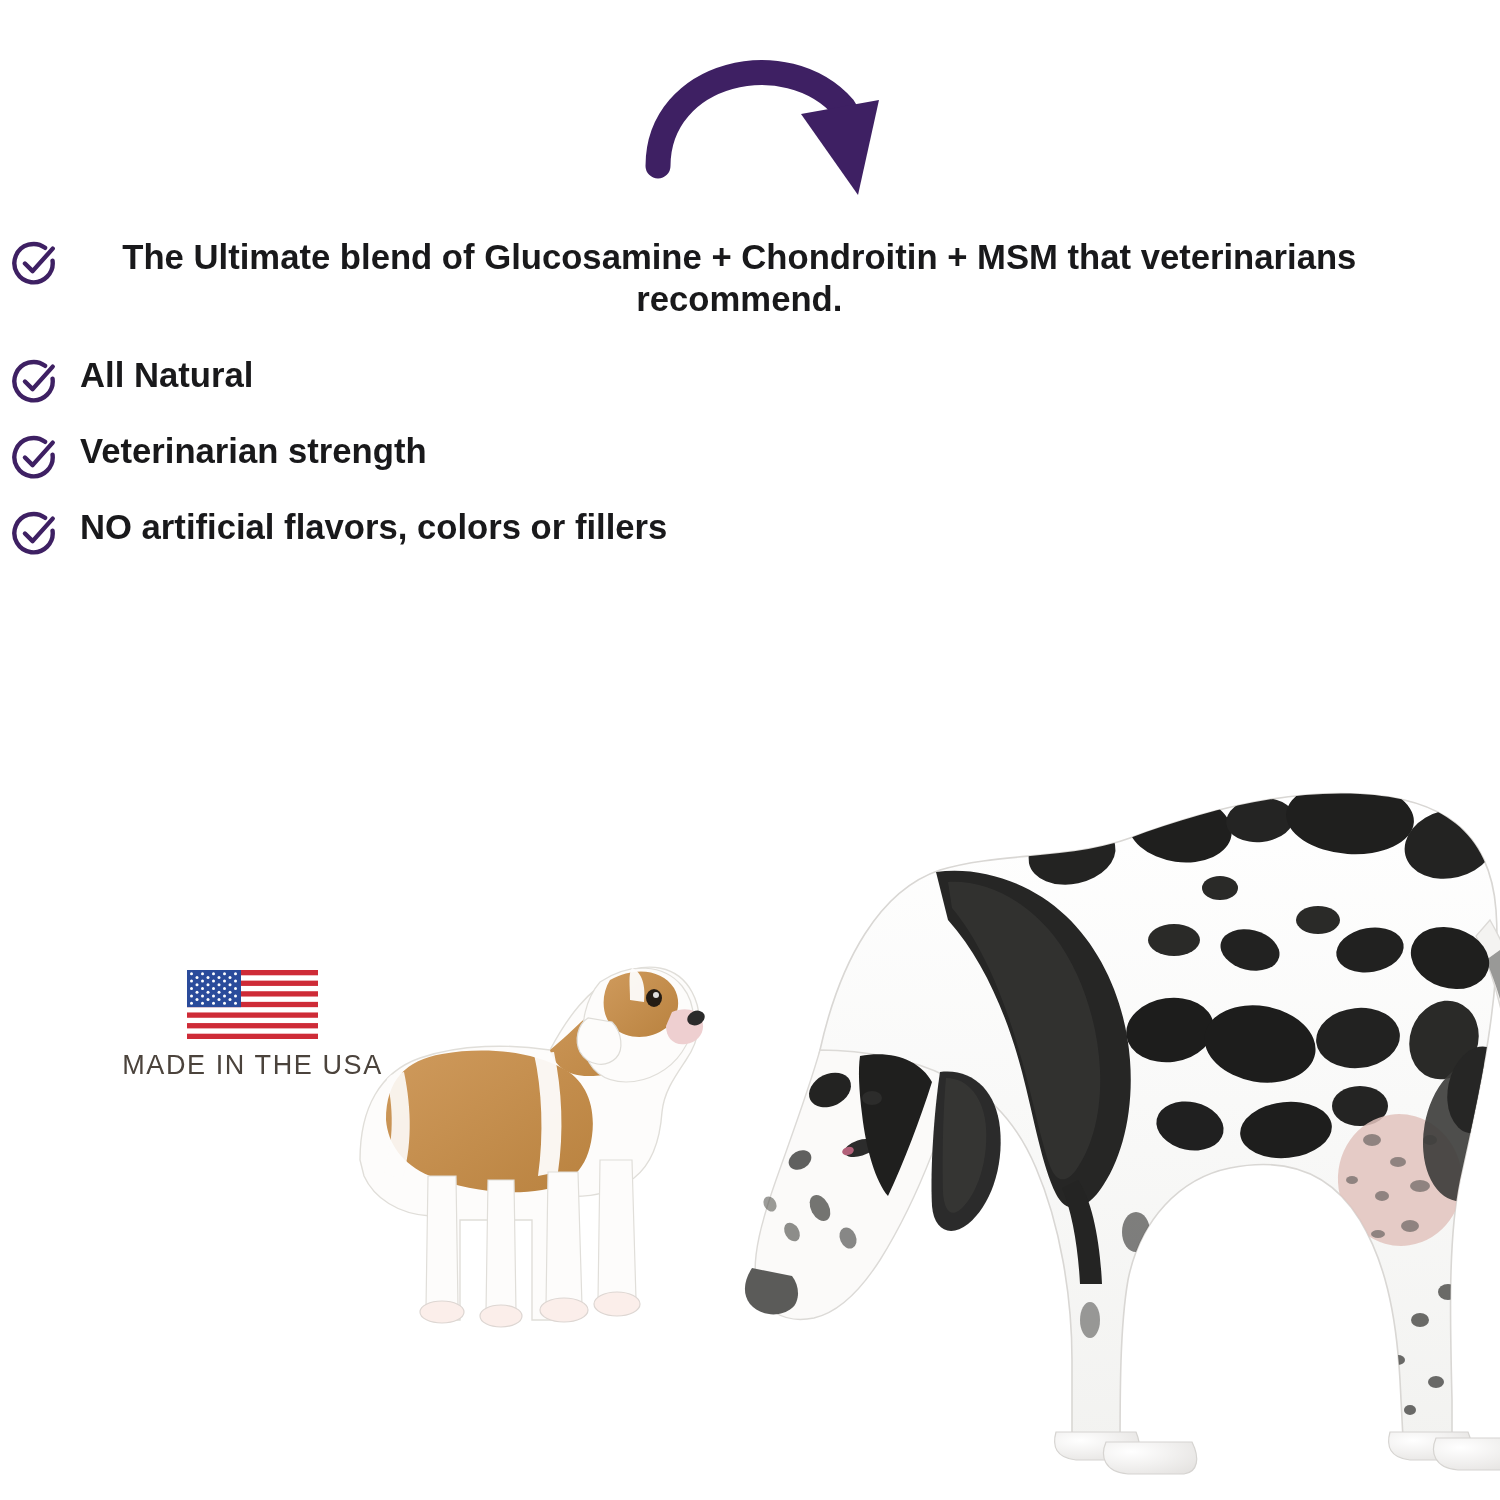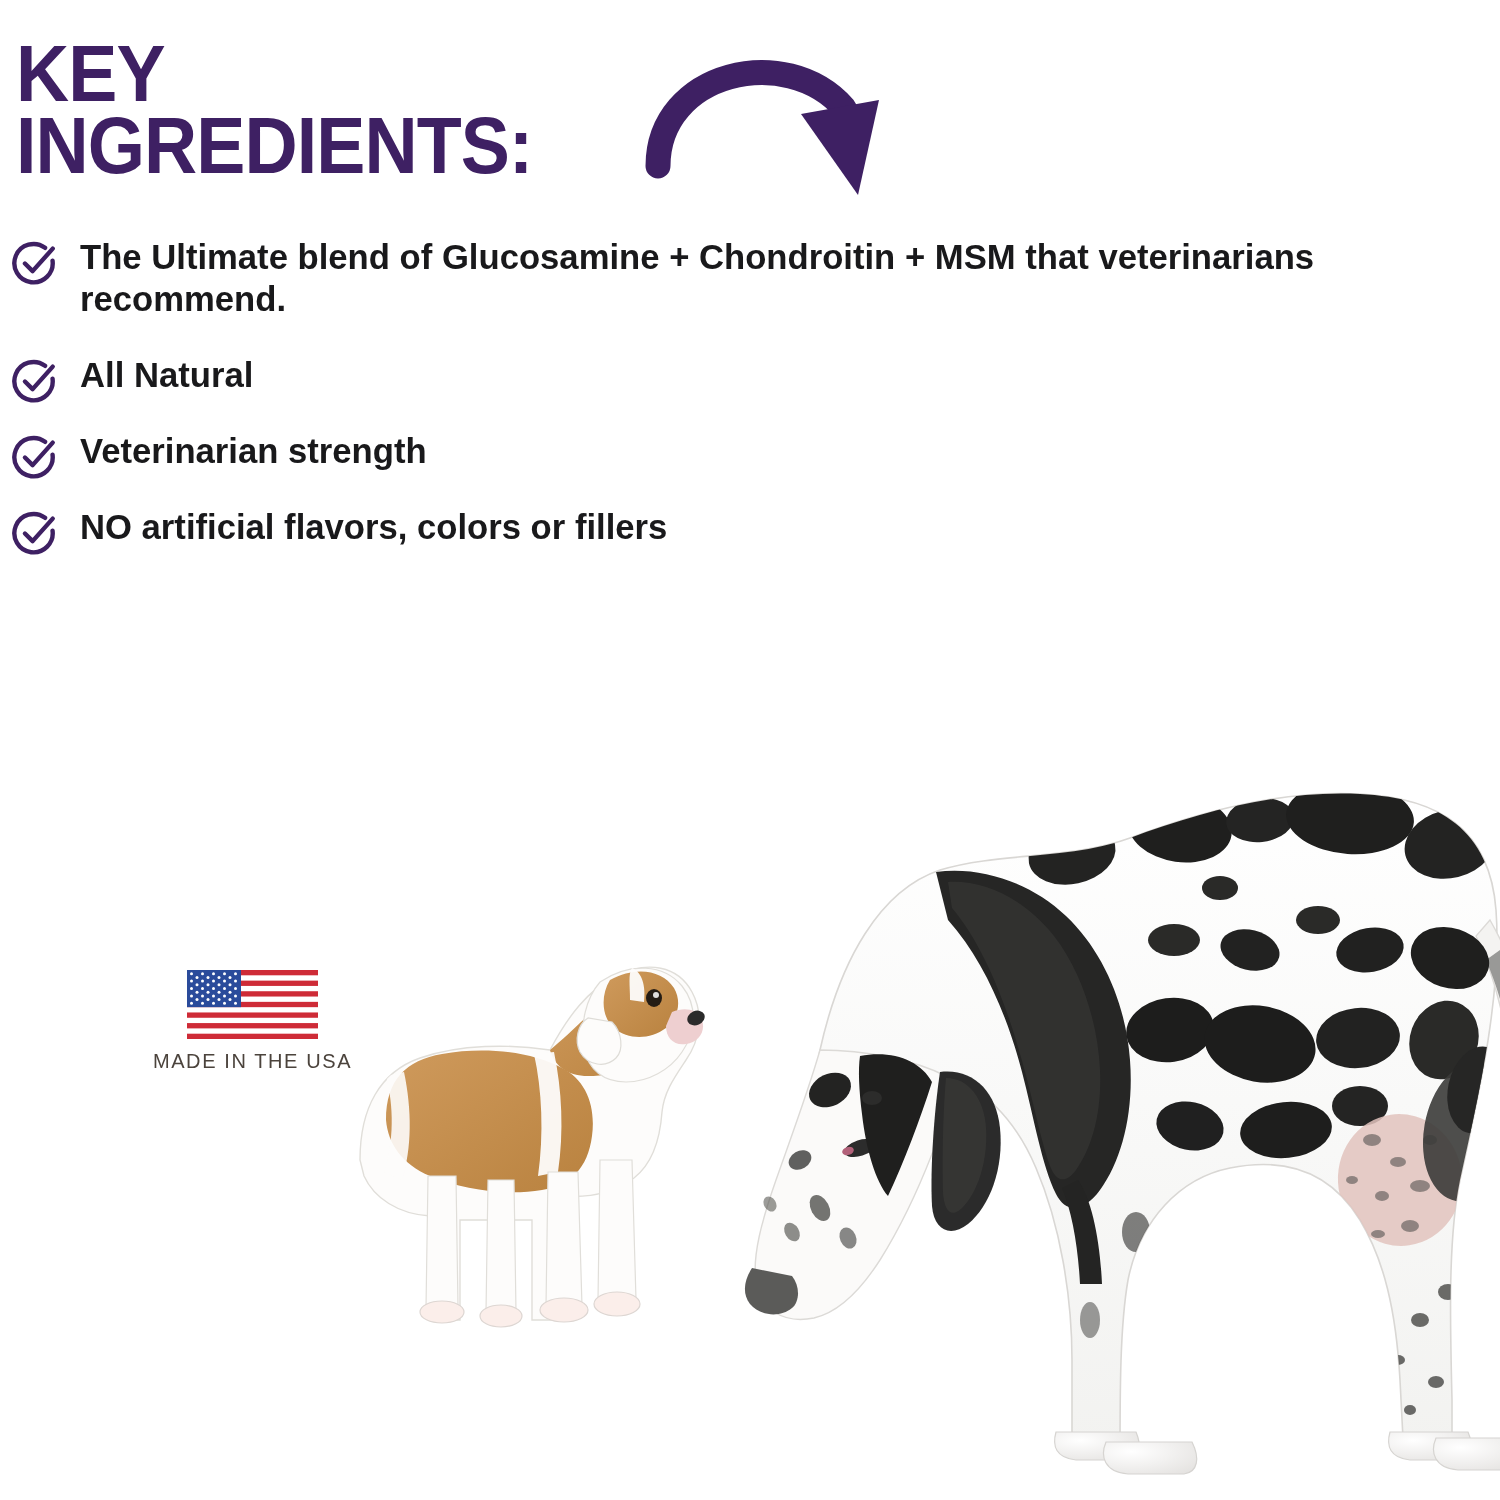--- a/index.html
+++ b/index.html
@@ -61,61 +61,57 @@
     font-family:"Liberation Sans Narrow","Liberation Sans", sans-serif;
     font-weight:700;
     font-size:35px;
     line-height:42px;
     color:#19191b;
     letter-spacing:0px;
     max-width:1345px;
     transform:scaleX(0.99);
     transform-origin:left top;
   }
-  .bullet-row.multi { margin-bottom:34px; }
+  .bullet-row.multi { margin-bottom:34px;text-align:center; }
 
   
   #usa-badge {
     position:absolute;
     left:85px; top:970px;
     width:335px;
     text-align:center;
   }
   #usa-flag {
     width:131px; height:69px;
     margin:0 auto;
     display:block;
   }
   #usa-label {
     margin-top:11px;
     font-family:"Liberation Sans", sans-serif;
     font-weight:400;
-    font-size:20px;
+    font-size:27px;
     letter-spacing:1.6px;
     color:#4B433C;
     white-space:nowrap;
   }
 
   
   #photo {
     position:absolute;
     left:300px; top:620px;
     width:1210px; height:880px;
     pointer-events:none;
   }
 </style>
 </head>
 <body>
 
 <div id="page">
 
-  <div id="heading-block">
-    <div class="heading-line">KEY</div>
-    <div class="heading-line">INGREDIENTS:</div>
-  </div>
 
   <svg id="heading-arrow" viewBox="0 0 260 165">
     <path d="M 22 128
              C 22 34, 150 4, 208 70" fill="none" stroke="#3E2063" stroke-width="25" stroke-linecap="round"></path>
     <path d="M 165 76 L 243 62 L 222 157 Z" fill="#3E2063"></path>
   </svg>
 
   <div id="bullets">
 
     <div class="bullet-row multi">

